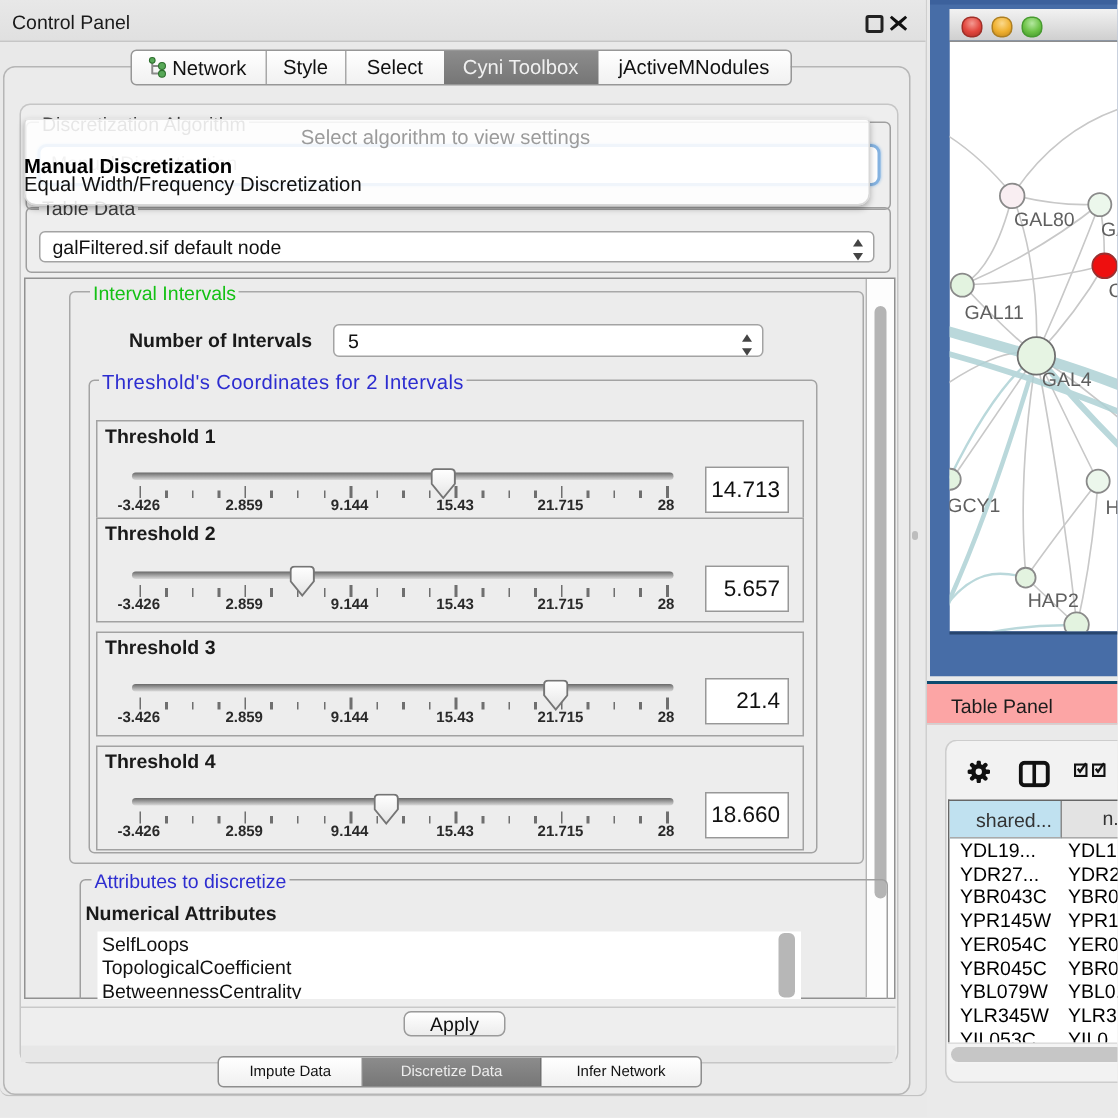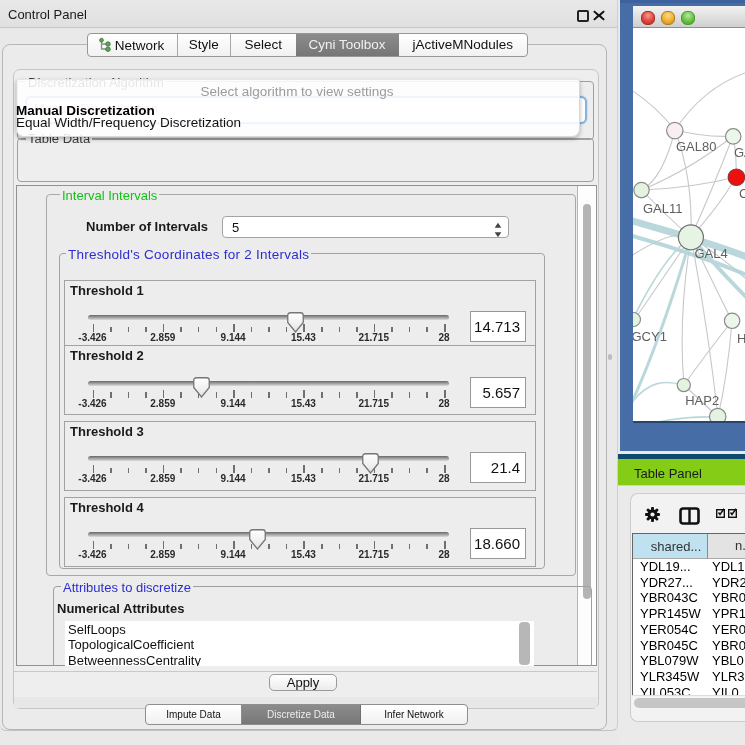--- a/index.html
+++ b/index.html
@@ -32,20 +32,27 @@
 
   <div class="groupbox" style="left:17px;top:81px;width:575px;height:57px;"></div>
   <div class="grouplabel" style="left:26px;top:75px;background:#eeeeee;padding:0 2px;">Discretization Algorithm</div>
 
   <div class="abs" style="left:25px;top:96px;width:558px;height:24px;border:2px solid #84b2e0;border-radius:6px;background:#fff;box-shadow:0 0 2px #9cc3e8;">
      <span style="position:absolute;left:7px;top:3px;font-size:13px;color:#999;">Manual Discretization</span>
   </div>
 
   <div class="groupbox" style="left:17px;top:138px;width:575px;height:42px;"></div>
   <div class="grouplabel" style="left:26px;top:131px;background:#eeeeee;padding:0 2px;">Table Data</div>
+  <div class="combo" style="left:26px;top:154px;width:555px;height:19px;">
+    <span style="position:absolute;left:8px;top:2px;">galFiltered.sif default node</span>
+    <svg class="arr" style="right:5px;top:2px;position:absolute;" width="9" height="15" viewBox="0 0 9 15">
+      <path d="M4.5 1 L7.5 5.5 L1.5 5.5 Z" fill="#444"></path>
+      <path d="M4.5 14 L7.5 9.5 L1.5 9.5 Z" fill="#444"></path>
+    </svg>
+  </div>
 
   <div class="abs" style="left:16px;top:185px;width:579px;height:479px;background:#ececec;border:1px solid #919191;"></div>
 
   <div class="abs" style="left:577px;top:186px;width:18px;height:479px;background:#fdfdfd;border-left:1px solid #b5b5b5;"></div>
   <div class="abs" style="left:583px;top:204px;width:8px;height:395px;background:#b4b4b4;border-radius:4px;"></div>
 
   <div class="groupbox" style="left:46px;top:194px;width:528px;height:380px;border-color:#a8a8a8;"></div>
   <div class="grouplabel" style="left:60px;top:188px;background:#ececec;padding:0 2px;color:#14c114;">Interval Intervals</div>
 
   <div class="abs bold" style="left:86px;top:219px;font-size:13px;color:#1a1a1a;">Number of Intervals</div>
@@ -342,21 +349,21 @@
       <text x="104" y="314.5">H</text>
       <text x="52.2" y="376.5">HAP2</text>
     </g>
   </svg>
 
   <div class="abs" style="left:13px;top:421px;width:112px;height:2px;background:#27456e;"></div>
 </div>
 
 <div class="abs" style="left:618px;top:451px;width:127px;height:294px;background:#eaeaea;">
 
-  <div class="abs" style="left:0;top:3px;width:127px;height:26px;background:#84cc16;border-top:5px solid #0c4a6e;border-bottom:1px solid #d0d0d0;">
+  <div class="abs" style="left:0;top:3px;width:127px;height:26px;background:#fca5a5;border-top:2px solid #0c4a6e;border-bottom:1px solid #d0d0d0;">
     <span style="position:absolute;left:16px;top:7px;font-size:13px;color:#1c1c1c;">Table Panel</span>
   </div>
 
   <div class="abs" style="left:11.5px;top:42px;width:116px;height:227px;background:#f2f2f2;border:1px solid #cdcdcd;border-right:none;border-radius:8px 0 0 8px;"></div>
 
   <svg class="abs" style="left:27px;top:56px;" width="15" height="15" viewBox="0 0 15 15">
     <g fill="#111">
         <circle cx="7.5" cy="7.5" r="5.1"></circle>
       </g>
     <g stroke="#111" stroke-width="2.9" stroke-linecap="round">

